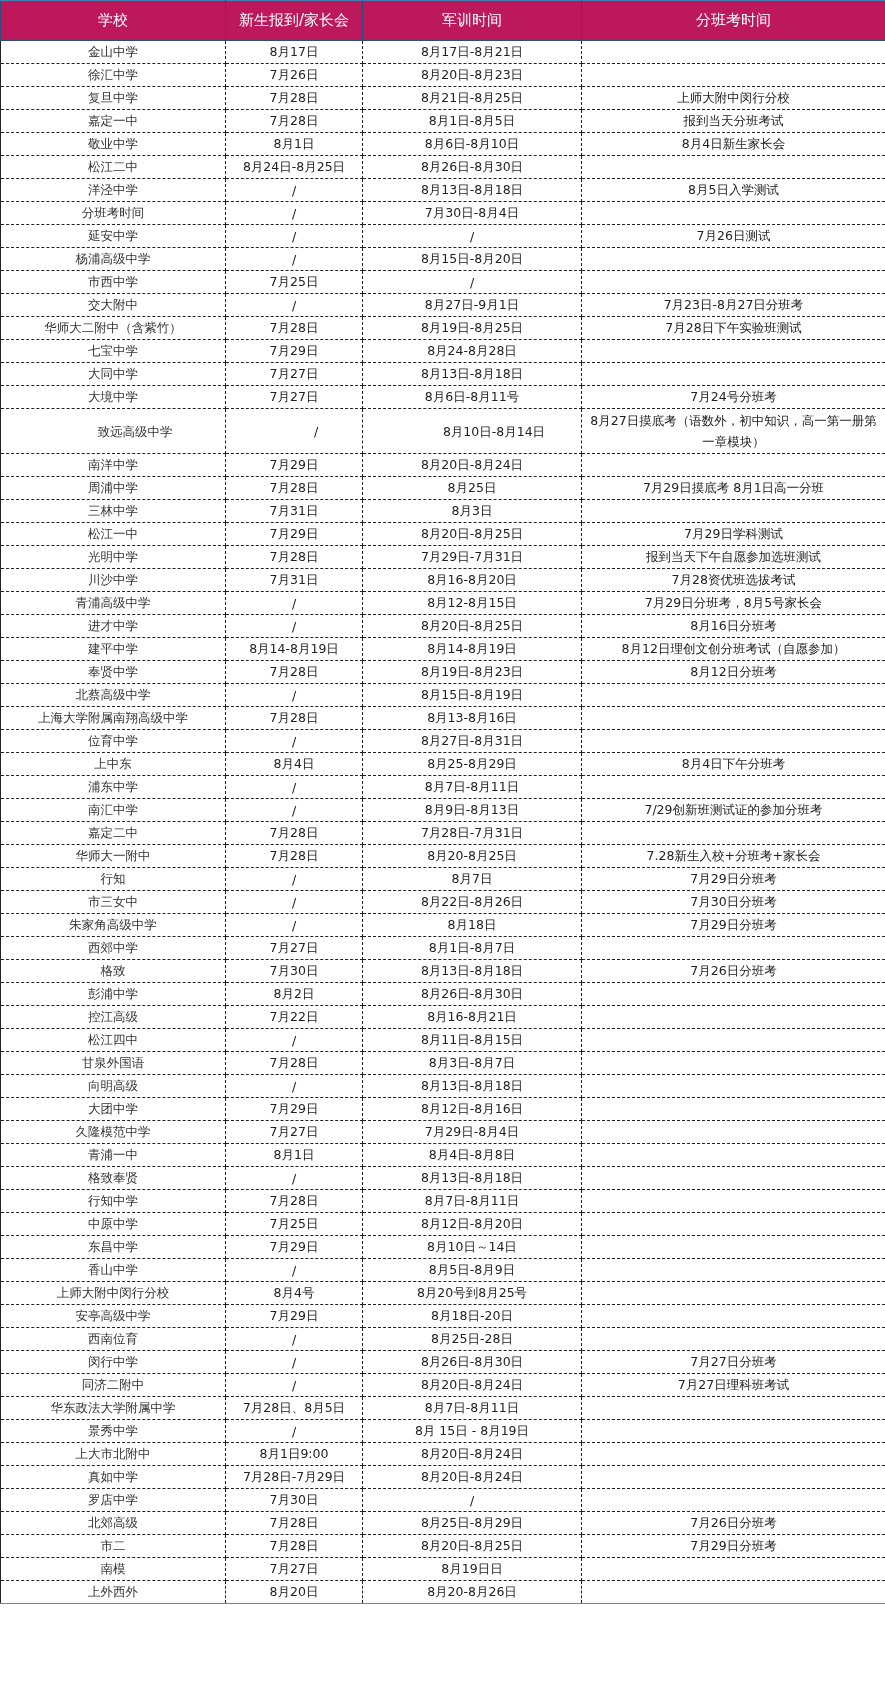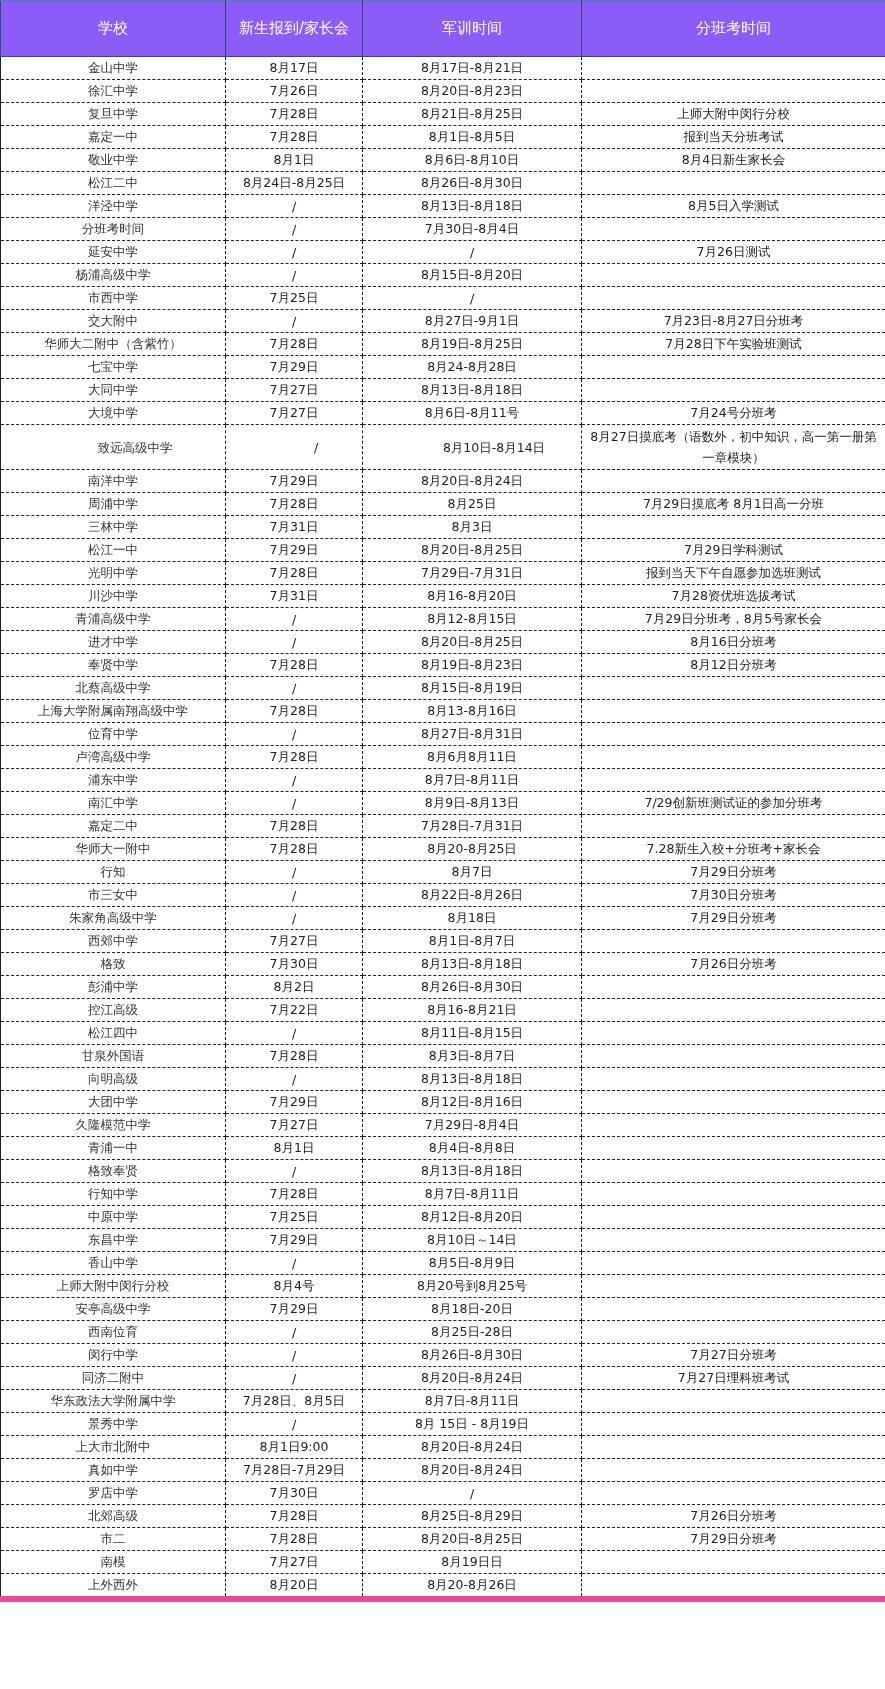--- a/index.html
+++ b/index.html
@@ -9,46 +9,46 @@
     border-collapse: collapse;
     table-layout: fixed;
     font-size: 12.5px;
     color: #222222;
   }
   table.sched col.c1 { width: 225px; }
   table.sched col.c2 { width: 137px; }
   table.sched col.c3 { width: 219px; }
   table.sched col.c4 { width: 304px; }
   table.sched th {
-    background: #8b5cf6;
+    background: #be185d;
     color: #ffffff;
     font-weight: normal;
     font-size: 15px;
     height: 31px;
-    padding: 12px;
+    padding: 4px;
     text-align: center;
     border-right: 1px solid #2c4f7a;
     border-bottom: 1px solid #2c4f7a;
     border-top: 1px solid #4a7fb4;
   }
   table.sched th:first-child { border-left: 1px solid #2c4f7a; }
   table.sched td {
     height: 22px;
     padding: 0 2px;
     text-align: center;
     vertical-align: middle;
     border-right: 1px dashed #222222;
     border-bottom: 1px dashed #222222;
     white-space: nowrap;
     overflow: hidden;
   }
   table.sched td:first-child { border-left: 1px solid #222222; color: #333333; }
   table.sched td:last-child { border-right: 1px solid #222222; }
   table.sched tr.tall td { height: 44px; line-height: 21px; white-space: normal; padding-left: 46px; }
-  table.sched tr:last-child td { border-bottom: 6px solid #ec4899; }
+  table.sched tr:last-child td { border-bottom: 1px solid #ec4899; }
   td.wrap { white-space: normal !important; padding: 0 6px !important; }
 </style>
 </head>
 <body>
 
 <table class="sched">
   <colgroup>
     <col class="c1">
       <col class="c2">
       <col class="c3">
@@ -207,20 +207,26 @@
         <td>8月12-8月15日</td>
         <td>7月29日分班考，8月5号家长会</td>
       </tr>
       <tr>
         <td>进才中学</td>
         <td>/</td>
         <td>8月20日-8月25日</td>
         <td>8月16日分班考</td>
       </tr>
       <tr>
+        <td>建平中学</td>
+        <td>8月14-8月19日</td>
+        <td>8月14-8月19日</td>
+        <td>8月12日理创文创分班考试（自愿参加）</td>
+      </tr>
+      <tr>
         <td>奉贤中学</td>
         <td>7月28日</td>
         <td>8月19日-8月23日</td>
         <td>8月12日分班考</td>
       </tr>
       <tr>
         <td>北蔡高级中学</td>
         <td>/</td>
         <td>8月15日-8月19日</td>
         <td></td>
@@ -231,24 +237,24 @@
         <td>8月13-8月16日</td>
         <td></td>
       </tr>
       <tr>
         <td>位育中学</td>
         <td>/</td>
         <td>8月27日-8月31日</td>
         <td></td>
       </tr>
       <tr>
-        <td>卢湾高级中学</td>
-        <td>7月28日</td>
-        <td>8月6月8月11日</td>
-        <td></td>
+        <td>上中东</td>
+        <td>8月4日</td>
+        <td>8月25-8月29日</td>
+        <td>8月4日下午分班考</td>
       </tr>
       <tr>
         <td>浦东中学</td>
         <td>/</td>
         <td>8月7日-8月11日</td>
         <td></td>
       </tr>
       <tr>
         <td>南汇中学</td>
         <td>/</td>

